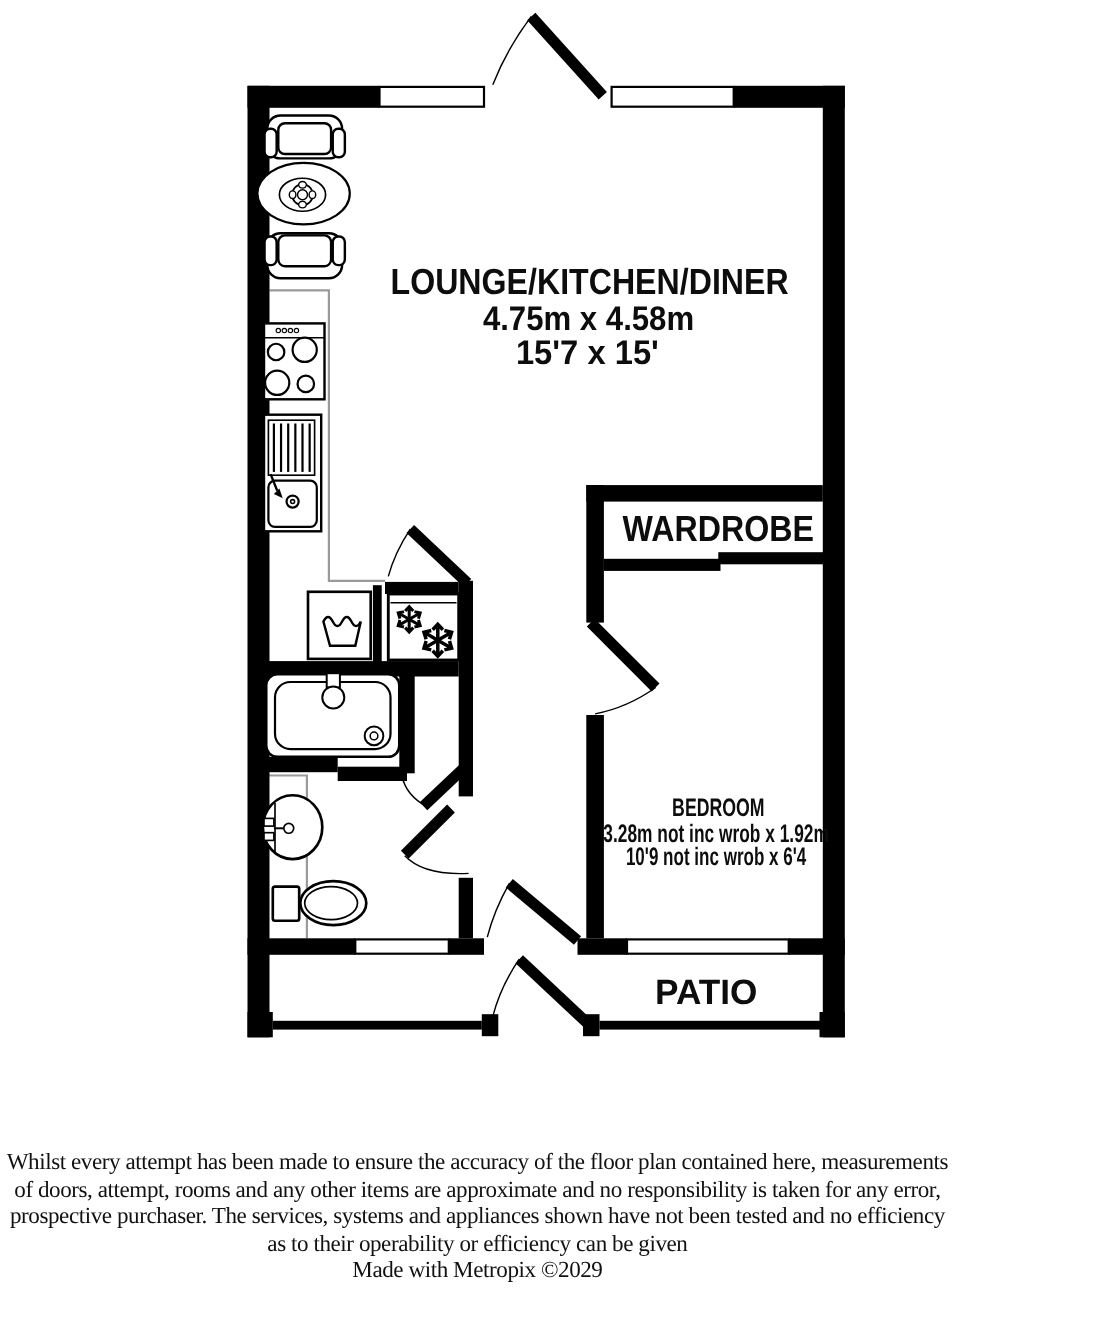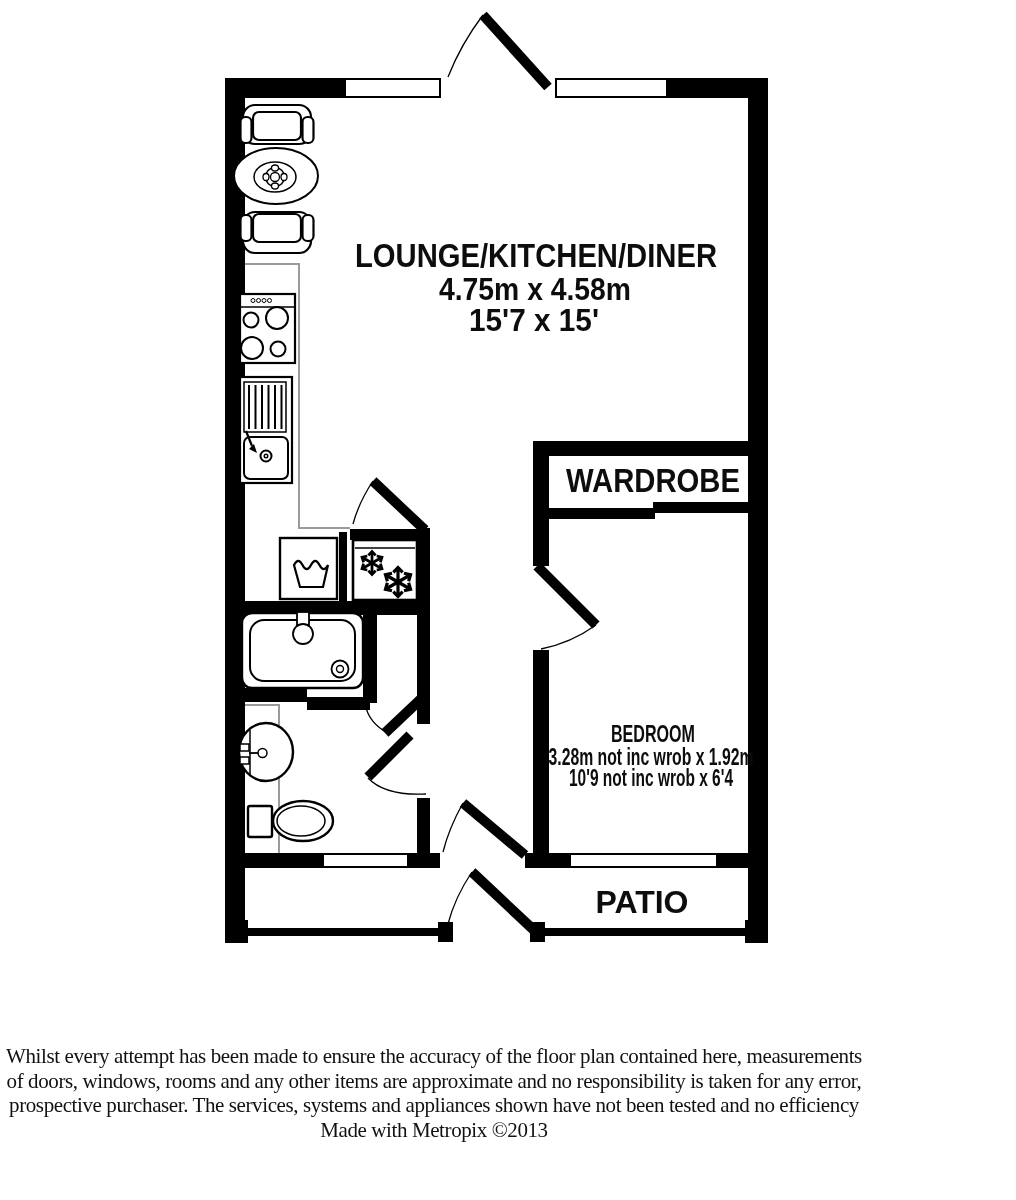--- a/index.html
+++ b/index.html
@@ -204,18 +204,19 @@
 
   <text class="rlabel" x="653" y="742" font-size="23" text-anchor="middle" textLength="84" lengthAdjust="spacingAndGlyphs">BEDROOM</text>
   <text class="rlabel" x="651" y="765" font-size="23" text-anchor="middle" textLength="205" lengthAdjust="spacingAndGlyphs">3.28m not inc wrob x 1.92m</text>
   <text class="rlabel" x="651" y="786" font-size="23" text-anchor="middle" textLength="164" lengthAdjust="spacingAndGlyphs">10'9 not inc wrob x 6'4</text>
 
   <text class="rlabel" x="642" y="913" font-size="32" text-anchor="middle" textLength="93" lengthAdjust="spacingAndGlyphs">PATIO</text>
 </svg>
 
   <div class="footer">
     <div>Whilst every attempt has been made to ensure the accuracy of the floor plan contained here, measurements</div>
-    <div>of doors, windows, rooms and any other items are approximate and no responsibility is taken for any error,</div>
+    <div>of doors, attempt, rooms and any other items are approximate and no responsibility is taken for any error,</div>
     <div>prospective purchaser. The services, systems and appliances shown have not been tested and no efficiency</div>
-    <div>Made with Metropix ©2013</div>
+    <div>as to their operability or efficiency can be given</div>
+    <div>Made with Metropix ©2029</div>
   </div>
 
 </div>
 
 </body></html>

